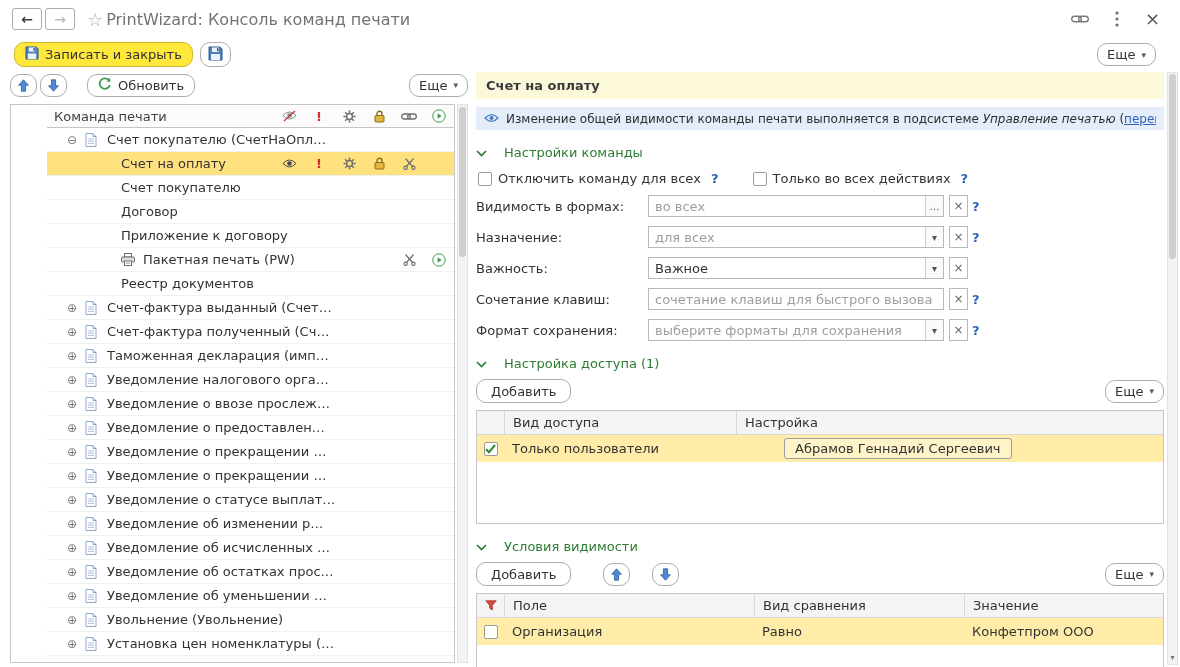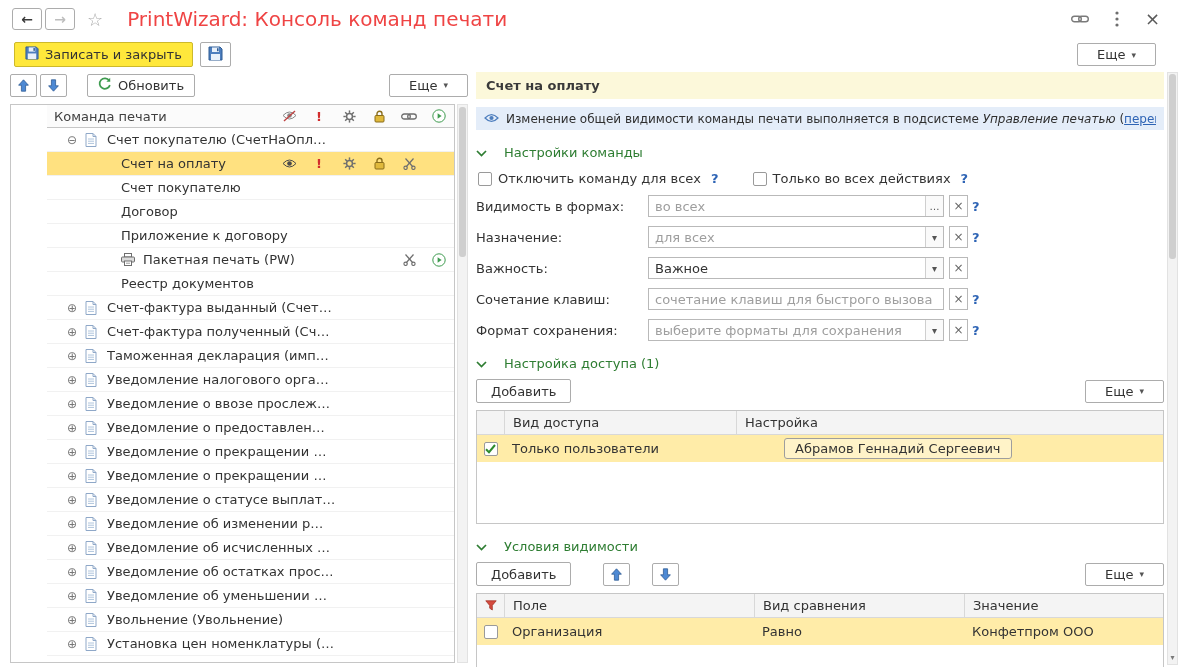--- a/index.html
+++ b/index.html
@@ -1,37 +1,37 @@
 <!DOCTYPE html>
 <html><head>
 <meta charset="utf-8">
 <style>
   html,body{margin:0;padding:0;}
   body{width:1180px;height:667px;position:relative;overflow:hidden;background:#fff;
        font-family:"DejaVu Sans","Liberation Sans",sans-serif;font-size:13px;color:#333;}
   *{box-sizing:border-box;}
-  button{font-family:inherit;font-size:13px;color:#333;background:#fff;border:1px solid #ACACAC;border-radius:2px;cursor:pointer;}
+  button{font-family:inherit;font-size:13px;color:#333;background:#fff;border:1px solid #ACACAC;border-radius:10px;cursor:pointer;}
 
   
   .titlebar{position:absolute;left:0;top:0;width:100%;height:38px;display:flex;align-items:center;padding-left:12px;}
   .navbtn{width:30px;height:22px;border-radius:3px;display:flex;align-items:center;justify-content:center;padding:0;}
   .navbtn+.navbtn{margin-left:3px;}
   .arr-dark{color:#3A3A3A;font-weight:bold;font-size:14px;}
   .arr-grey{color:#BDBDBD;font-weight:bold;font-size:14px;}
   .star{color:#ABABAB;font-size:18px;margin-left:12px;cursor:pointer;}
-  .wtitle{font-size:20px;margin-left:24px;color:#ef4444;white-space:nowrap;}
+  .wtitle{font-size:16px;margin-left:3px;color:#737373;white-space:nowrap;}
   .tb-right{margin-left:auto;display:flex;align-items:center;gap:26px;margin-right:20px;}
   .closex{font-size:18px;color:#5A5A5A;cursor:pointer;line-height:1;}
   .kebab,.chain{display:flex;align-items:center;cursor:pointer;}
 
   
   .toolbar{position:absolute;left:0;top:38px;width:100%;height:33px;display:flex;align-items:center;padding-left:14px;}
   .btn-primary{display:flex;align-items:center;gap:6px;height:25px;padding:0 10px;background:#FFE83B;border:1px solid #CDB92B;}
   .btn-save{width:31px;height:25px;margin-left:7px;display:flex;align-items:center;justify-content:center;padding:0;}
-  .btn-more{display:flex;align-items:center;gap:6px;height:23px;padding:0 19px;}
+  .btn-more{display:flex;align-items:center;gap:6px;height:23px;padding:0 9px;}
   .dd{font-size:9px;color:#555;}
   .top-more{margin-left:auto;margin-right:24px;}
 
   
   .left-panel{position:absolute;left:10px;top:72px;width:458px;height:591px;}
   .left-toolbar{display:flex;align-items:center;height:26px;gap:3px;}
   .btn-arrow{width:27px;height:23px;display:flex;align-items:center;justify-content:center;padding:0;}
   .btn-refresh{display:flex;align-items:center;gap:6px;height:23px;padding:0 10px;margin-left:17px;}
   .left-more{margin-left:auto;}
   .tree{position:absolute;left:0;top:32px;right:13px;bottom:0;border:1px solid #C6C6C6;background:#fff;overflow:hidden;padding-left:36px;}

